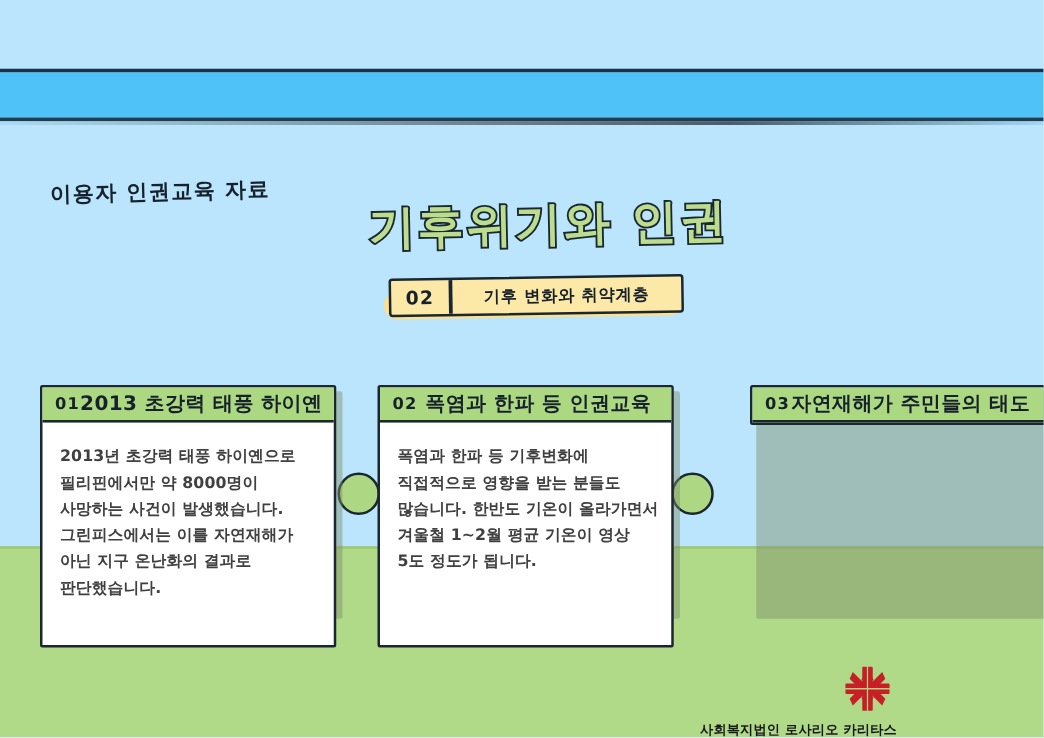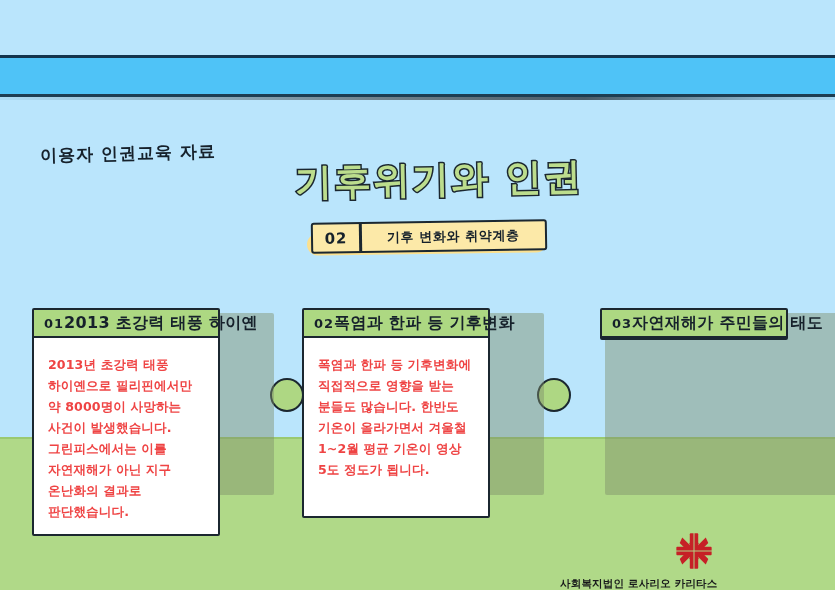--- a/index.html
+++ b/index.html
@@ -152,21 +152,21 @@
     border-radius: 50%;
     background: #aed783;
     border: 2.5px solid #1b2730;
   }
   .connector.c1 { left: 270px; top: 378px; }
   .connector.c2 { left: 537px; top: 378px; }
 
   
   .card {
     position: absolute;
-    width: 188px;
+    width: 237px;
   }
   .card.c1 { left: 32px;  top: 308px; }
   .card.c2 { left: 302px; top: 308px; }
   .card.c3 { left: 572px; top: 308px; margin-left: 28px; }
 
   .card-shade {
     position: absolute;
     left: 5px; top: 5px;
     width: 237px;
     height: 182px;
@@ -204,21 +204,21 @@
     letter-spacing: .3px;
     white-space: nowrap;
     padding-right: 4px;
   }
   .card-body {
     min-height: 150px;
     padding: 16px 10px 12px 14px;
     font-size: 12.6px;
     font-weight: 700;
     line-height: 21px;
-    color: #ef4444;
+    color: #404040;
     letter-spacing: .1px;
     word-break: keep-all;
   }
 
   
   .logo {
     position: absolute;
     left: 560px; top: 530px;
     display: flex;
     align-items: center;
@@ -286,21 +286,21 @@
       </div>
       <div class="card-body">2013년 초강력 태풍 하이옌으로 필리핀에서만 약 8000명이 사망하는 사건이 발생했습니다. 그린피스에서는 이를 자연재해가 아닌 지구 온난화의 결과로 판단했습니다.</div>
     </div>
   </div>
 
   <div class="card c2">
     <div class="card-shade"></div>
     <div class="card-inner">
       <div class="card-head">
         <span class="card-num">02</span>
-        <span class="card-head-title">폭염과 한파 등 기후변화</span>
+        <span class="card-head-title">폭염과 한파 등 인권교육</span>
       </div>
       <div class="card-body">폭염과 한파 등 기후변화에 직접적으로 영향을 받는 분들도 많습니다. 한반도 기온이 올라가면서 겨울철 1~2월 평균 기온이 영상 5도 정도가 됩니다.</div>
     </div>
   </div>
 
   <div class="card c3">
     <div class="card-shade"></div>
     <div class="card-inner">
       <div class="card-head">
         <span class="card-num">03</span>

